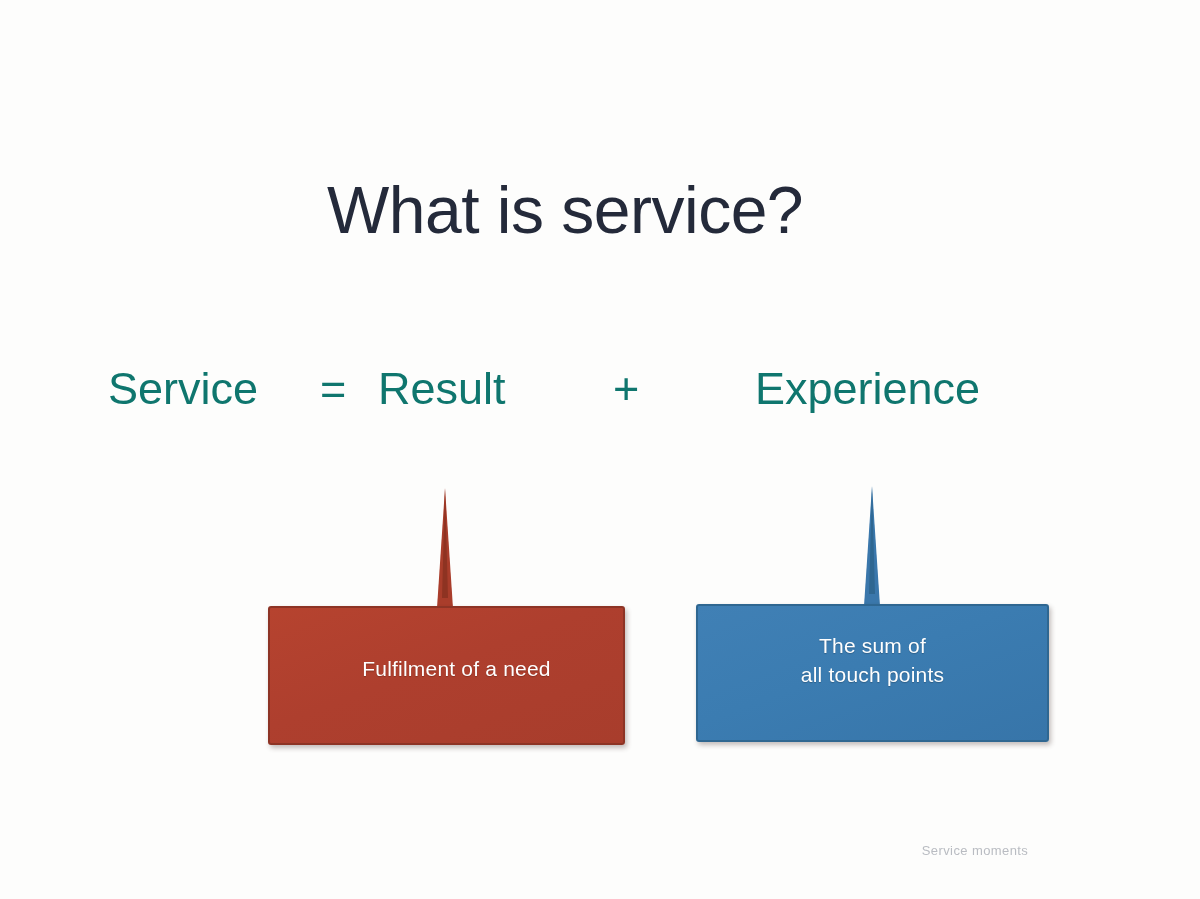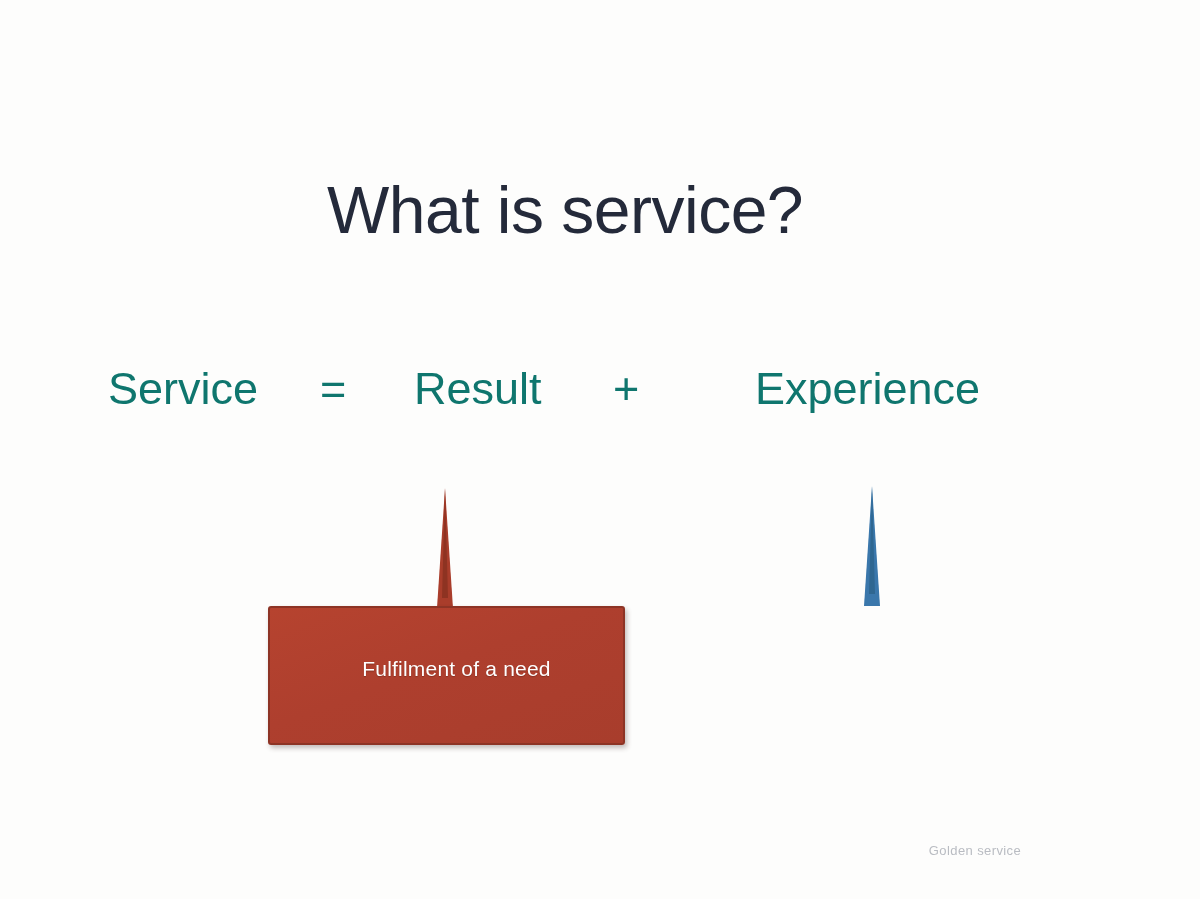--- a/index.html
+++ b/index.html
@@ -47,21 +47,21 @@
     font-weight: 400;
     line-height: 62px;
     white-space: nowrap;
   }
   #equation-row span {
     position: absolute;
     top: 0;
   }
   .eq-service { left: 0px; }
   .eq-equals  { left: 212px; }
-  .eq-result  { left: 270px; margin-left: 36px; }
+  .eq-result  { left: 270px; }
   .eq-plus    { left: 505px; }
   .eq-exp     { left: 647px; }
 
   
   .callout {
     position: absolute;
     box-sizing: border-box;
     display: flex;
     align-items: center;
     justify-content: center;
@@ -167,16 +167,22 @@
       <polygon points="23,0 26,110 20,110" fill="#2d6governor" fill-opacity="0"></polygon>
       <polygon points="23,0 26,110 20,110" fill="#2e6party" fill-opacity="0"></polygon>
       <polygon points="23,0 26,108 20,108" fill="#2f6791"></polygon>
     </svg>
   </div>
 
   <div class="callout" id="callout-result">
     <div class="callout-text">Fulfilment of a need</div>
   </div>
 
+  <div class="callout" id="callout-experience">
+    <div class="callout-text">
+      <div>The sum of</div>
+      <div>all touch points</div>
+    </div>
+  </div>
 
-  <div id="footer-credit">Golden service</div>
+  <div id="footer-credit">Service moments</div>
 
 </div>
 
 </body></html>

